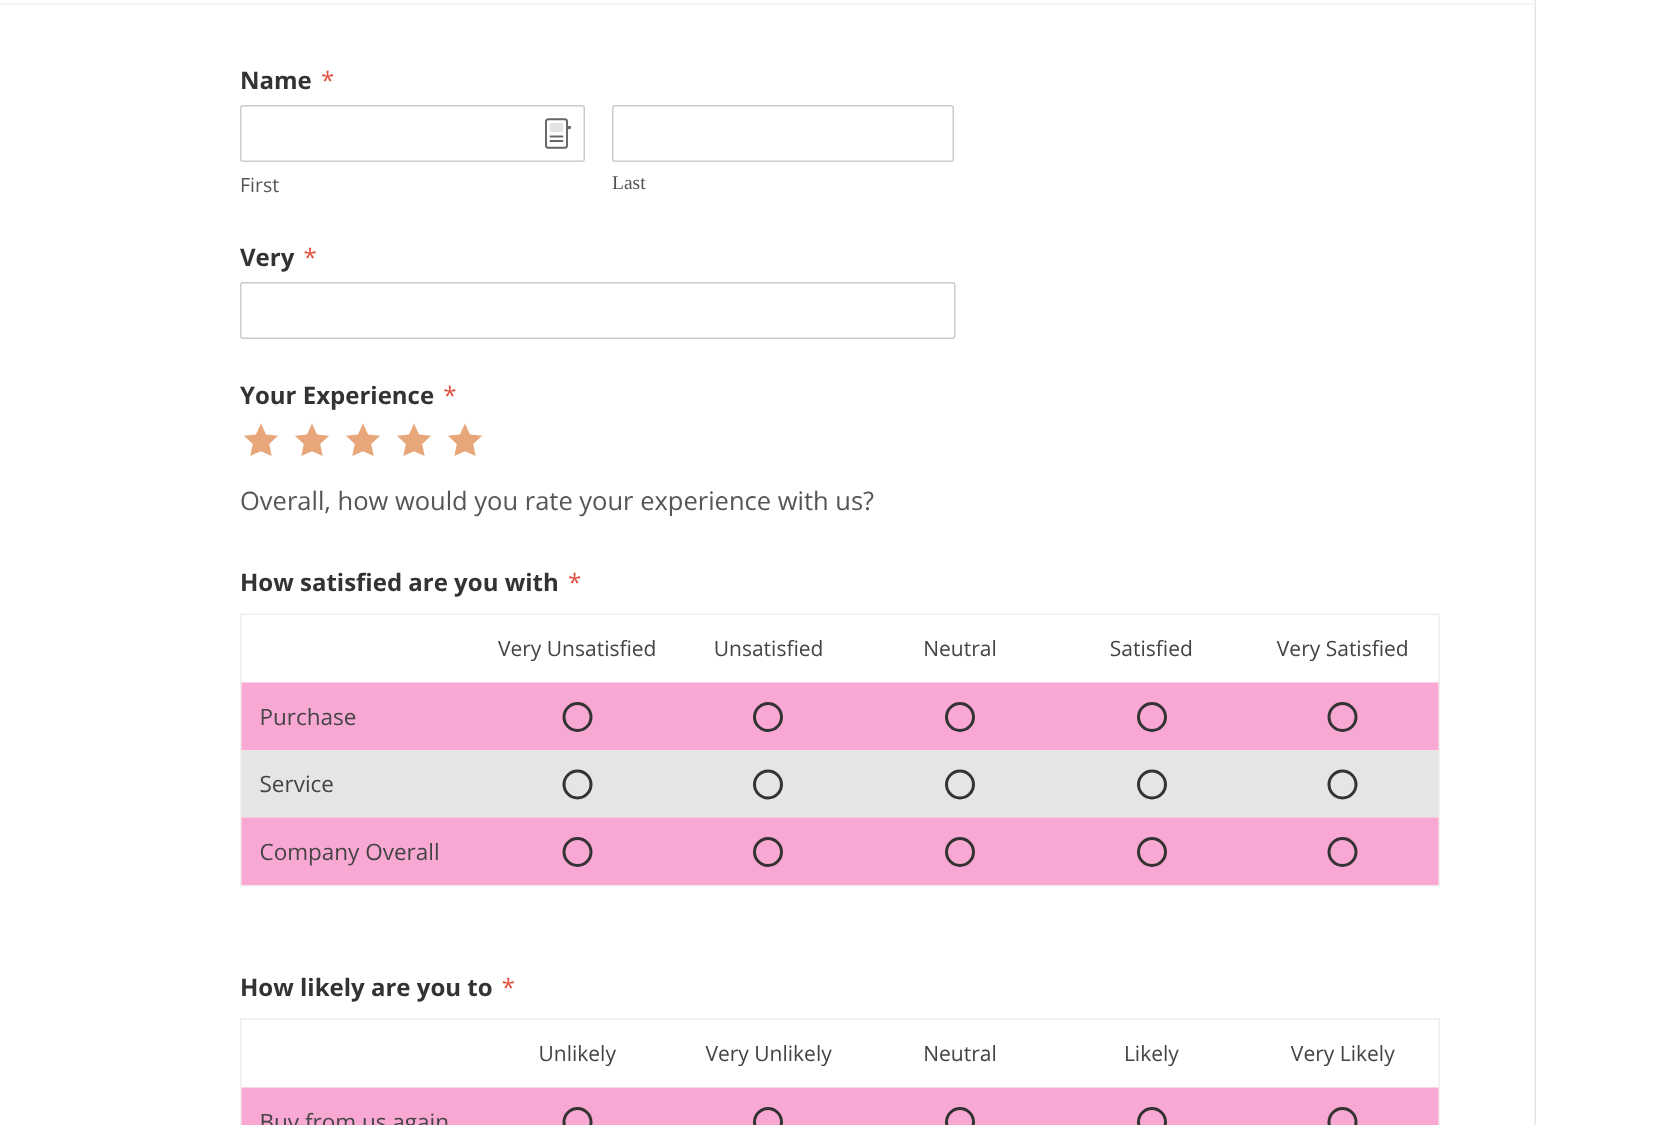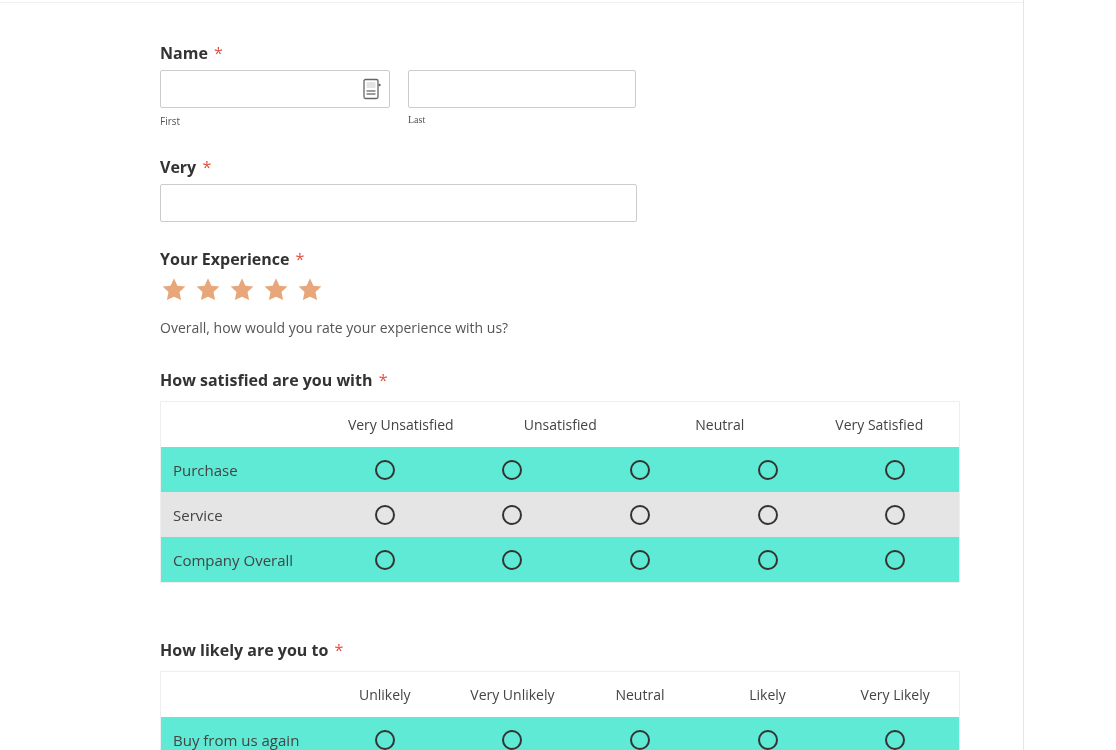--- a/index.html
+++ b/index.html
@@ -61,21 +61,21 @@
     outline: none;
     font-family: inherit;
   }
   .name-first-wrap, .name-last-wrap {
     display: flex;
     flex-direction: column;
   }
   .name-first-wrap { width: 230px; position: relative; }
   .name-last-wrap { width: 228px; font-family: Liberation Serif, serif; }
   .sublabel {
-    font-size: 10px;
+    font-size: 13px;
     color: #555;
     margin-top: 6px;
   }
   .contact-icon {
     position: absolute;
     right: 8px;
     top: 8px;
     width: 20px;
     height: 22px;
     pointer-events: none;
@@ -93,21 +93,21 @@
     gap: 6px;
     margin-top: 4px;
   }
   .star {
     width: 28px;
     height: 28px;
     cursor: pointer;
   }
   .star svg { width: 100%; height: 100%; display: block; }
   .experience-help {
-    font-size: 14px;
+    font-size: 17px;
     color: #555;
     margin-top: 14px;
   }
 
   .likert-section { margin-top: 32px; }
   .likert-table {
     border: 1px solid #eee;
     margin-top: 10px;
     width: 800px;
     border-collapse: collapse;
@@ -129,21 +129,21 @@
     color: #444;
     display: flex;
     align-items: center;
     justify-content: center;
   }
   .likert-row {
     display: flex;
     align-items: stretch;
     min-height: 45px;
   }
-  .likert-row.odd { background: #5eead4; }
+  .likert-row.odd { background: #f9a8d4; }
   .likert-row.even { background: #e5e5e5; }
   .radio-circle {
     width: 20px;
     height: 20px;
     border: 2px solid #333;
     border-radius: 50%;
     display: inline-block;
     cursor: pointer;
     background: transparent;
   }
@@ -229,20 +229,21 @@
         <div class="field-label">
           <span>How satisfied are you with</span>
           <span class="required-star">*</span>
         </div>
         <div class="likert-table">
           <div class="likert-row">
             <div class="likert-rowlabel-col"></div>
             <div class="likert-col">Very Unsatisfied</div>
             <div class="likert-col">Unsatisfied</div>
             <div class="likert-col">Neutral</div>
+            <div class="likert-col">Satisfied</div>
             <div class="likert-col">Very Satisfied</div>
           </div>
           <div class="likert-row odd">
             <div class="likert-rowlabel-col">Purchase</div>
             <div class="likert-col">
                 <span class="radio-circle"></span>
               </div>
             <div class="likert-col">
                 <span class="radio-circle"></span>
               </div>

